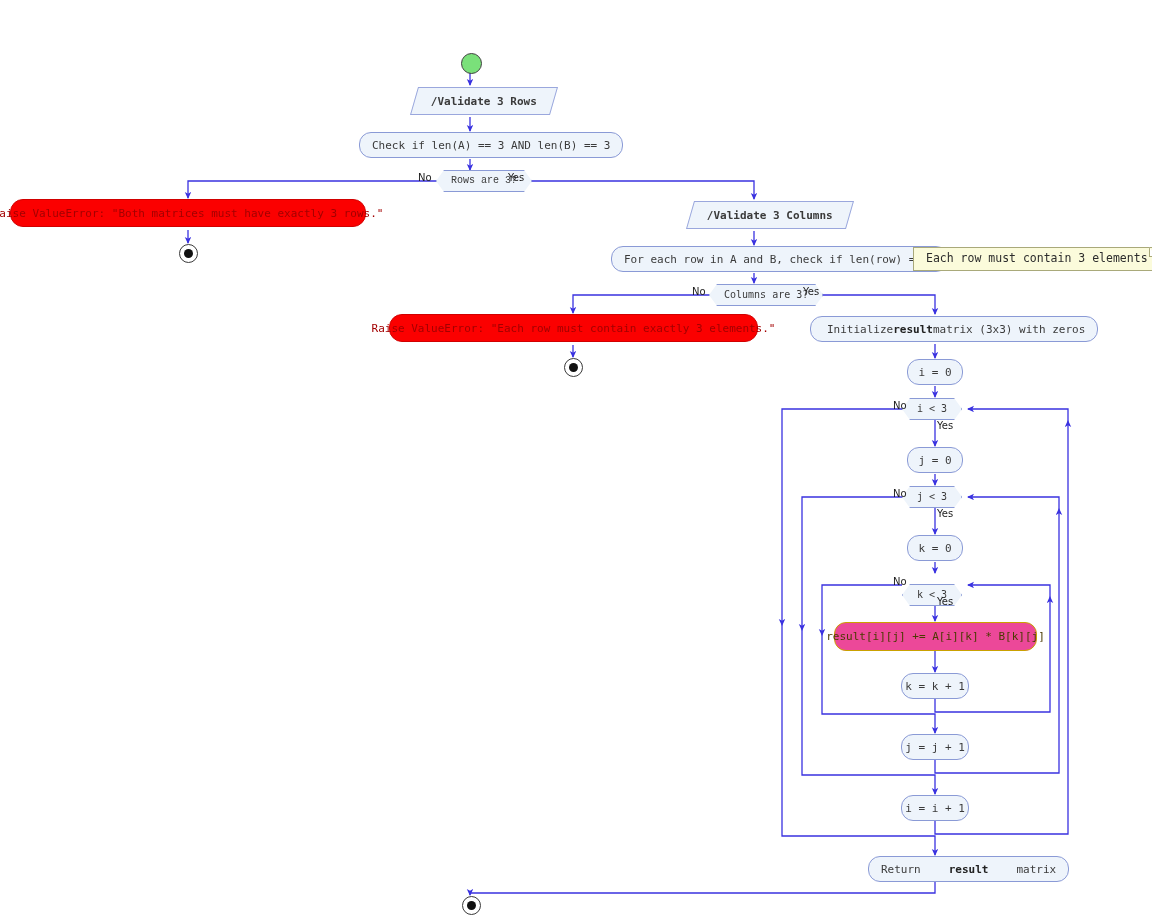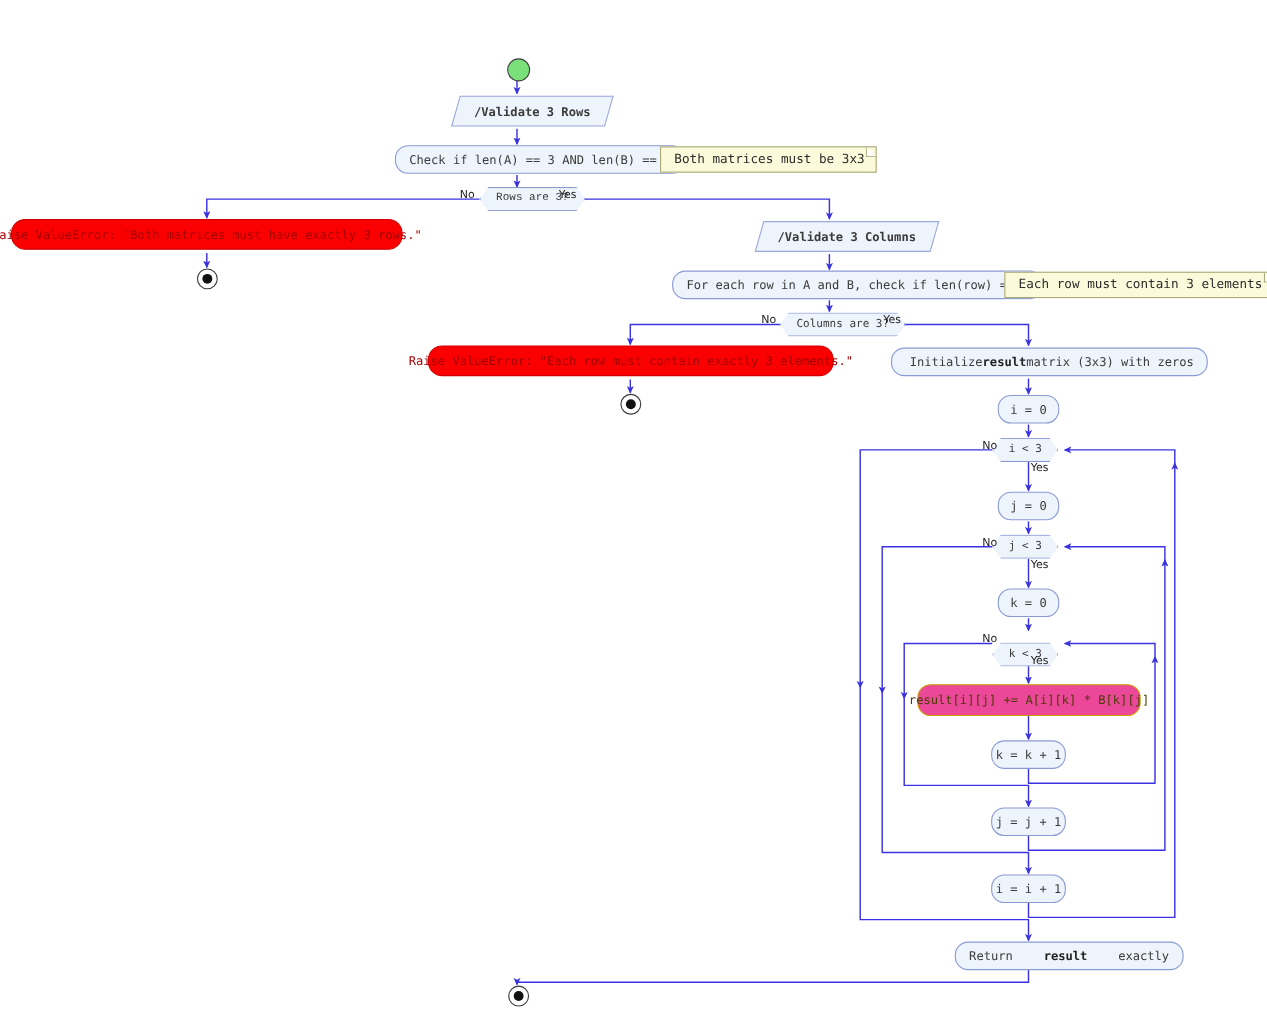--- a/index.html
+++ b/index.html
@@ -228,23 +228,20 @@
   <div class="start-node" style="left:461px; top:53px;"></div>
 
   <div class="node partition" style="left:414px; top:87px;">
     <span>/Validate 3 Rows</span>
   </div>
 
   <div class="node activity" style="left:359px; top:132px;">
     <span>Check if len(A) == 3 AND len(B) == 3</span>
   </div>
 
-  <div class="node note" style="left:600px; top:133px;">
-    <span>Both matrices must be 3x3</span>
-  </div>
 
   <div class="node decision" style="left:436px; top:170px;font-family:Liberation Mono, monospace;">
     <span>Rows are 3?</span>
   </div>
   <div class="edge-label" style="left:418px; top:172px;">No</div>
   <div class="edge-label" style="left:508px; top:172px;">Yes</div>
 
   <div class="node activity error" style="left:10px; top:199px; width:356px;">
     <span>Raise ValueError: "Both matrices must have exactly 3 rows."</span>
   </div>
@@ -323,18 +320,18 @@
     <span>j = j + 1</span>
   </div>
 
   <div class="node activity" style="left:901px; top:795px; width:68px;">
     <span>i = i + 1</span>
   </div>
 
   <div class="node activity" style="left:868px; top:856px;gap:28px;">
     <span>Return </span>
       <b>result</b>
-      <span> exactly</span>
+      <span> matrix</span>
   </div>
 
   <div class="end-node" style="left:462px; top:896px;"></div>
 
 </div>
 
 </body></html>

